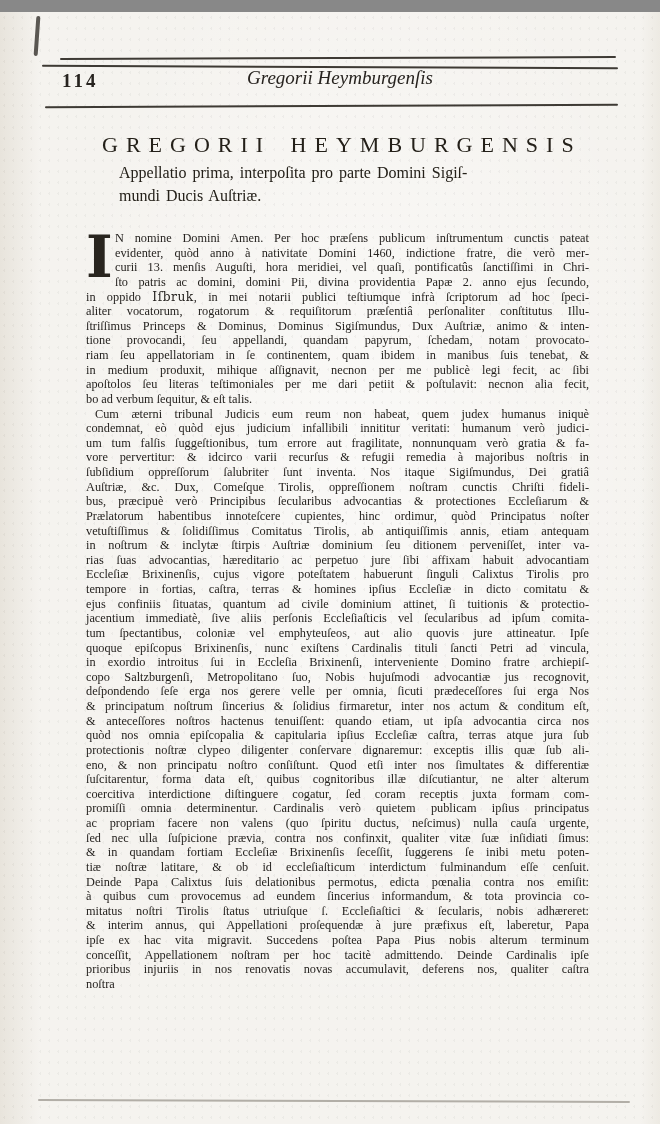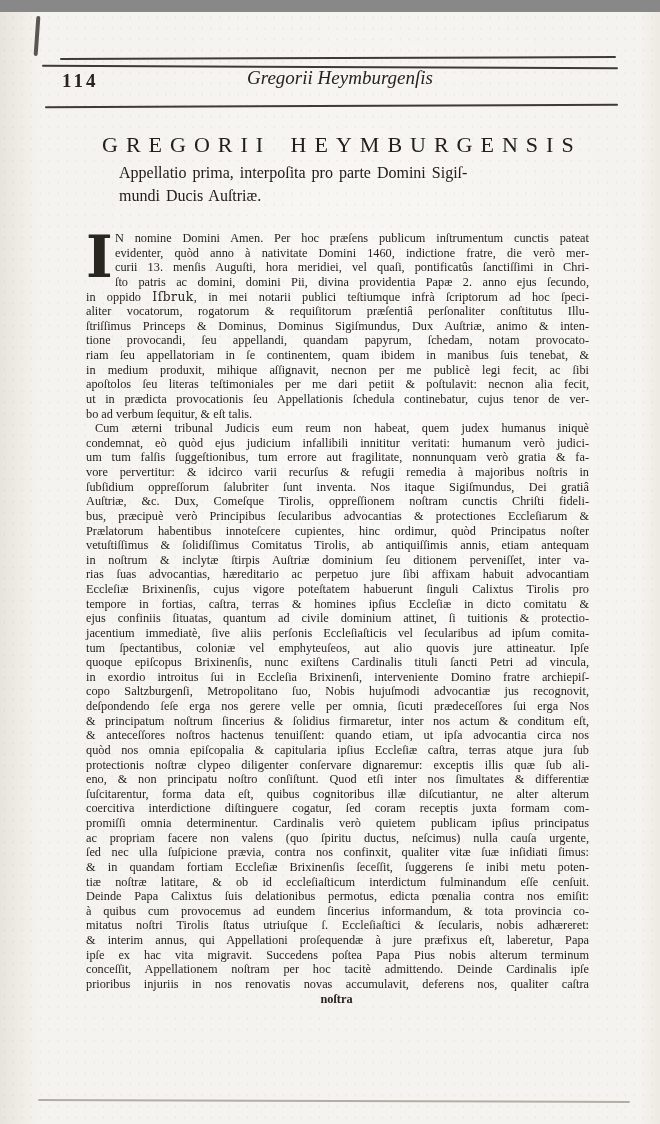--- a/index.html
+++ b/index.html
@@ -64,21 +64,21 @@
     text-align:justify;text-align-last:justify;
     min-height:14.62px;
   }
   .line.nojust{text-align-last:left;}
   .line.cap-indent{padding-left:29px;}
   .line.first-indent{text-indent:9px;}
   .blackletter{
     font-family:"DejaVu Serif", serif;font-weight:400;
     letter-spacing:0.5px;transform:scaleY(1.04);display:inline-block;
   }
-  .catchline{text-align:center;padding-right:2px;font-weight:bold;}
+  .catchline{text-align:left;padding-right:2px;}
 </style>
 </head>
 <body>
 
 <div class="page">
   <div class="speckle"></div>
   <div class="artifact-corner"></div>
 
   <div class="rule rule-a"></div>
   <div class="rule rule-b"></div>
@@ -100,21 +100,20 @@
         <div class="line cap-indent">evidenter, quòd anno à nativitate Domini 1460, indictione fratre, die verò mer-</div>
         <div class="line cap-indent">curii 13. menſis Auguſti, hora meridiei, vel quaſi, pontificatûs ſanctiſſimi in Chri-</div>
         <div class="line cap-indent">ſto patris ac domini, domini Pii, divina providentia Papæ 2. anno ejus ſecundo,</div>
         <div class="line">in oppido <span class="blackletter">Iſbruk</span>, in mei notarii publici teſtiumque infrà ſcriptorum ad hoc ſpeci-</div>
         <div class="line">aliter vocatorum, rogatorum &amp; requiſitorum præſentiâ perſonaliter conſtitutus Illu-</div>
         <div class="line">ſtriſſimus Princeps &amp; Dominus, Dominus Sigiſmundus, Dux Auſtriæ, animo &amp; inten-</div>
         <div class="line">tione provocandi, ſeu appellandi, quandam papyrum, ſchedam, notam provocato-</div>
         <div class="line">riam ſeu appellatoriam in ſe continentem, quam ibidem in manibus ſuis tenebat, &amp;</div>
         <div class="line">in medium produxit, mihique aſſignavit, necnon per me publicè legi fecit, ac ſibi</div>
         <div class="line">apoſtolos ſeu literas teſtimoniales per me dari petiit &amp; poſtulavit: necnon alia fecit,</div>
-        <div class="line">ut in prædicta provocationis ſeu Appellationis ſchedula continebatur, cujus tenor de ver-</div>
         <div class="line nojust">bo ad verbum ſequitur, &amp; eſt talis.</div>
       </div>
       <div class="paragraph">
         <div class="line first-indent">Cum æterni tribunal Judicis eum reum non habeat, quem judex humanus iniquè</div>
         <div class="line">condemnat, eò quòd ejus judicium infallibili innititur veritati: humanum verò judici-</div>
         <div class="line">um tum falſis ſuggeſtionibus, tum errore aut fragilitate, nonnunquam verò gratia &amp; fa-</div>
         <div class="line">vore pervertitur: &amp; idcirco varii recurſus &amp; refugii remedia à majoribus noſtris in</div>
         <div class="line">ſubſidium oppreſſorum ſalubriter ſunt inventa.  Nos itaque Sigiſmundus, Dei gratiâ</div>
         <div class="line">Auſtriæ, &amp;c.  Dux, Comeſque Tirolis, oppreſſionem noſtram cunctis Chriſti fideli-</div>
         <div class="line">bus, præcipuè verò Principibus ſecularibus advocantias &amp; protectiones Eccleſiarum &amp;</div>

